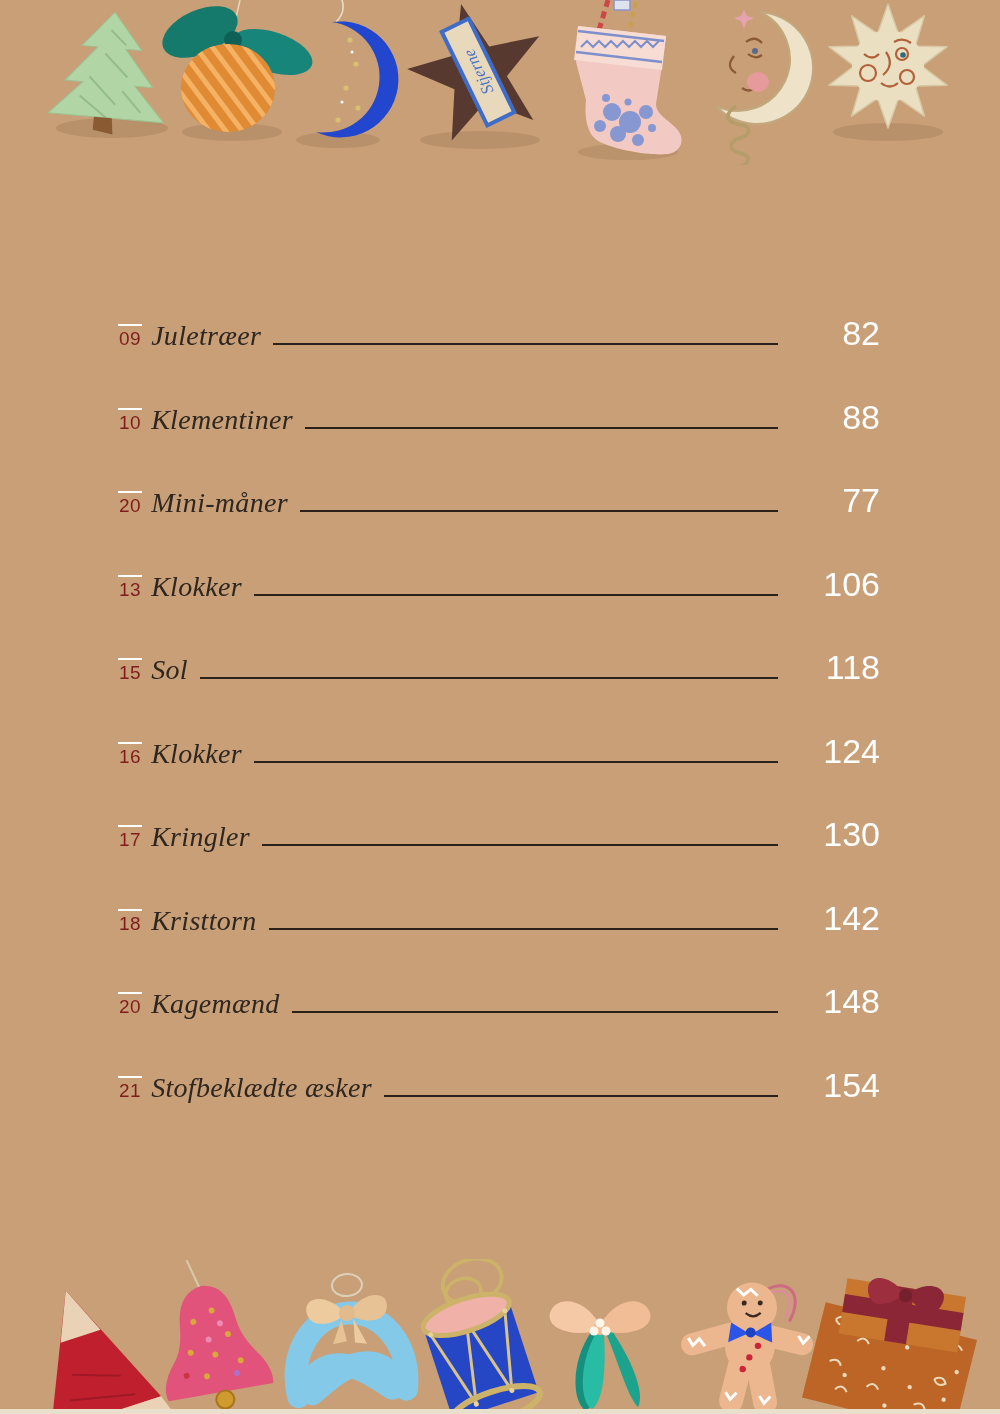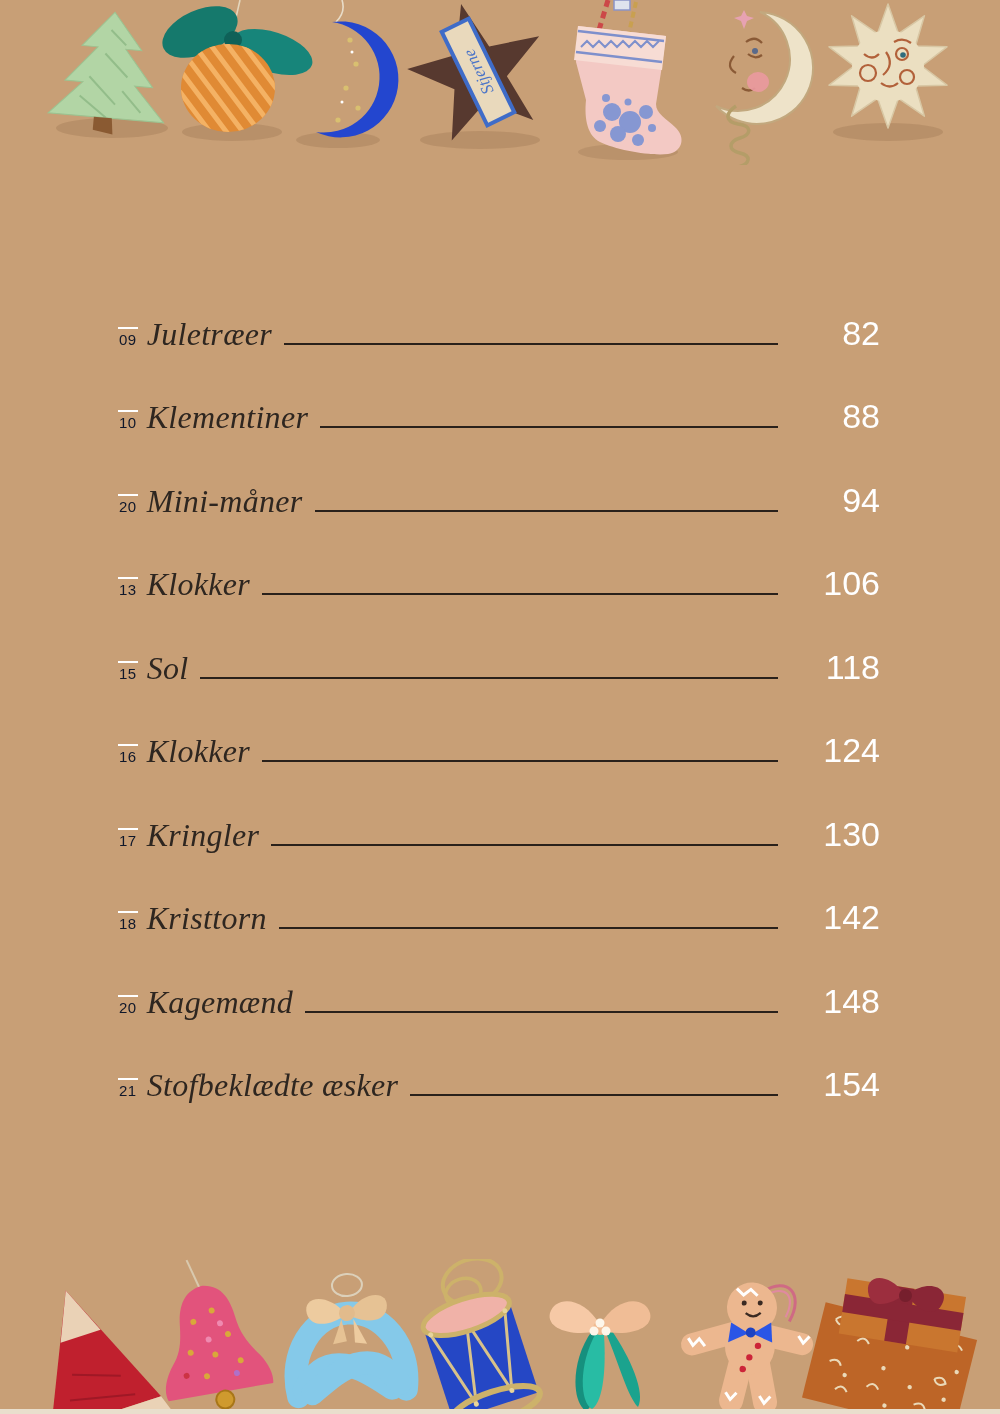--- a/index.html
+++ b/index.html
@@ -14,27 +14,27 @@
   .ornaments-top{position:absolute;top:0;left:0;width:1000px;height:165px;}
   .ornaments-bottom{position:absolute;bottom:5px;left:0;width:1000px;height:150px;}
   .bottom-strip{position:absolute;left:0;right:0;bottom:0;height:5px;background:#e9dfcd;}
 
   .toc{
     position:absolute;left:118px;right:120px;top:316px;height:788px;
     display:flex;flex-direction:column;justify-content:space-between;
   }
   .toc-row{display:flex;align-items:baseline;}
   .num{
-    color:#0f172a;font-size:15px;line-height:1;letter-spacing:.5px;
+    color:#7f1d1d;font-size:19px;line-height:1;letter-spacing:.5px;
     border-top:2px solid #ffffff;padding:3px 1px 0 1px;margin-right:9px;
     font-family:"Liberation Sans", sans-serif;
   }
   .title{
     font-family:"Liberation Serif", serif;font-style:italic;
-    font-size:32px;color:#2e2620;white-space:nowrap;letter-spacing:.3px;
+    font-size:28px;color:#2e2620;white-space:nowrap;letter-spacing:.3px;
   }
   .leader{
     flex:1;height:0;border-bottom:2px solid #2a211b;
     margin-left:12px;margin-right:11px;min-width:30px;
   }
   .pagenum{
     color:#ffffff;font-size:34px;line-height:1;min-width:58px;text-align:right;
     font-family:"Liberation Sans", sans-serif;
     margin-left:33px;
   }
@@ -172,21 +172,21 @@
     <div class="toc-row">
       <span class="num">10</span>
       <span class="title">Klementiner</span>
       <span class="leader"></span>
       <span class="pagenum">88</span>
     </div>
     <div class="toc-row">
       <span class="num">20</span>
       <span class="title">Mini-måner</span>
       <span class="leader"></span>
-      <span class="pagenum">94</span>
+      <span class="pagenum">77</span>
     </div>
     <div class="toc-row">
       <span class="num">13</span>
       <span class="title">Klokker</span>
       <span class="leader"></span>
       <span class="pagenum">106</span>
     </div>
     <div class="toc-row">
       <span class="num">15</span>
       <span class="title">Sol</span>

